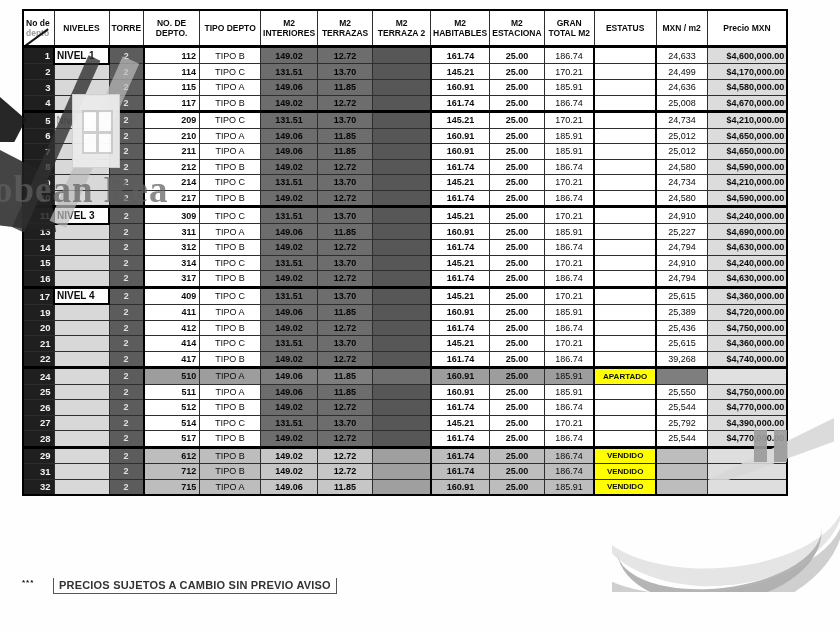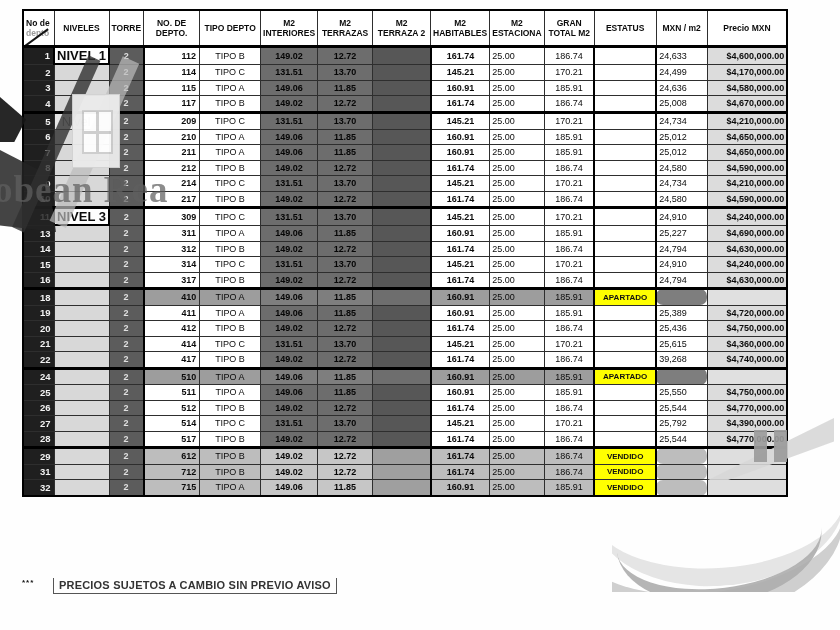--- a/index.html
+++ b/index.html
@@ -12,34 +12,34 @@
     overflow:hidden;white-space:nowrap;vertical-align:middle;color:#0b0b0b;}
   .sheet thead th{height:34px;background:#ffffff;font-weight:bold;font-size:8.5px;text-align:center;
     border-bottom:3px solid #000;line-height:1.2;}
   .hdr-corner{text-align:left !important;font-size:8px;position:relative;}
   .hdr-corner .l2{color:#9a9a9a;}
   .hdr-corner::after{content:"";position:absolute;left:-3px;bottom:6px;width:30px;height:2px;
     background:#141414;transform:rotate(-36deg);}
 
   td.c-num{background:#1f1f1f;color:#f2f2f2;font-weight:bold;text-align:right;font-size:9.5px;padding-right:3px;}
   td.c-nivel{background:#d8d8d8;}
-  td.c-nivel.nivel-label{background:#fdfdfd;font-weight:bold;text-align:center;border:2px solid #000;font-size:13px;}
+  td.c-nivel.nivel-label{background:#fdfdfd;font-weight:bold;border:2px solid #000;font-size:10px;}
   td.c-nivel.nivel-label.faded{color:#8d8d8d;font-weight:normal;background:#e6e6e6;border:1px solid #4a4a4a;}
   td.c-torre{background:#5c5c5c;color:#e0e0e0;font-weight:bold;text-align:center;}
   td.c-depto{background:#fff;font-weight:bold;text-align:center;border-left:2px solid #000;padding-left:36px;}
   td.c-tipo{background:#fff;text-align:center;}
   td.c-int,td.c-terr{background:#6d6d6d;color:#050505;font-weight:bold;text-align:center;}
   td.c-terr2{background:#575757;}
   td.c-hab{background:#fff;font-weight:bold;text-align:center;border-left:2px solid #000;}
-  td.c-estac{background:#fff;}
+  td.c-estac{background:#fff;text-align:center;font-weight:bold;}
   td.c-gran{background:#fff;text-align:center;}
   td.c-status{background:#fff;border-left:2px solid #000;border-right:2px solid #000;
     text-align:center;font-size:8px;}
   td.c-status.has-status{font-weight:bold;color:#111;}
-  td.c-mxn{background:#fff;text-align:left;border-radius:7px;}
+  td.c-mxn{background:#fff;text-align:center;}
   td.c-precio{background:#dcdcdc;font-weight:bold;text-align:right;}
 
   tr.hl-dark td.c-depto,tr.hl-dark td.c-tipo,tr.hl-dark td.c-hab,
   tr.hl-dark td.c-estac,tr.hl-dark td.c-gran{background:#9d9d9d;}
   tr.hl-dark td.c-int,tr.hl-dark td.c-terr,tr.hl-dark td.c-mxn{background:#7e7e7e;}
   tr.hl-dark td.c-terr2{background:#6e6e6e;}
   tr.hl-dark td.c-precio{background:#e0e0e0;}
 
   tr.hl-light td.c-depto,tr.hl-light td.c-tipo,tr.hl-light td.c-hab,tr.hl-light td.c-estac,
   tr.hl-light td.c-gran,tr.hl-light td.c-mxn{background:#bdbdbd;}
@@ -394,35 +394,35 @@
           <td class="c-int">149.02</td>
           <td class="c-terr">12.72</td>
           <td class="c-terr2"></td>
           <td class="c-hab">161.74</td>
           <td class="c-estac">25.00</td>
           <td class="c-gran">186.74</td>
           <td class="c-status"></td>
           <td class="c-mxn">24,794</td>
           <td class="c-precio">$4,630,000.00</td>
         </tr>
-        <tr class="hl-dark">
-          <td class="c-num">18</td>
-          <td class="c-nivel"></td>
-          <td class="c-torre">2</td>
-          <td class="c-depto">410</td>
-          <td class="c-tipo">TIPO A</td>
-          <td class="c-int">149.06</td>
-          <td class="c-terr">11.85</td>
-          <td class="c-terr2"></td>
-          <td class="c-hab">160.91</td>
-          <td class="c-estac">25.00</td>
-          <td class="c-gran">185.91</td>
-          <td class="c-status has-status" style="background: rgb(255, 255, 0);">APARTADO</td>
-          <td class="c-mxn"></td>
-          <td class="c-precio"></td>
+        <tr>
+          <td class="c-num">17</td>
+          <td class="c-nivel nivel-label">NIVEL 4</td>
+          <td class="c-torre">2</td>
+          <td class="c-depto">409</td>
+          <td class="c-tipo">TIPO C</td>
+          <td class="c-int">131.51</td>
+          <td class="c-terr">13.70</td>
+          <td class="c-terr2"></td>
+          <td class="c-hab">145.21</td>
+          <td class="c-estac">25.00</td>
+          <td class="c-gran">170.21</td>
+          <td class="c-status"></td>
+          <td class="c-mxn">25,615</td>
+          <td class="c-precio">$4,360,000.00</td>
         </tr>
         <tr>
           <td class="c-num">19</td>
           <td class="c-nivel"></td>
           <td class="c-torre">2</td>
           <td class="c-depto">411</td>
           <td class="c-tipo">TIPO A</td>
           <td class="c-int">149.06</td>
           <td class="c-terr">11.85</td>
           <td class="c-terr2"></td>

